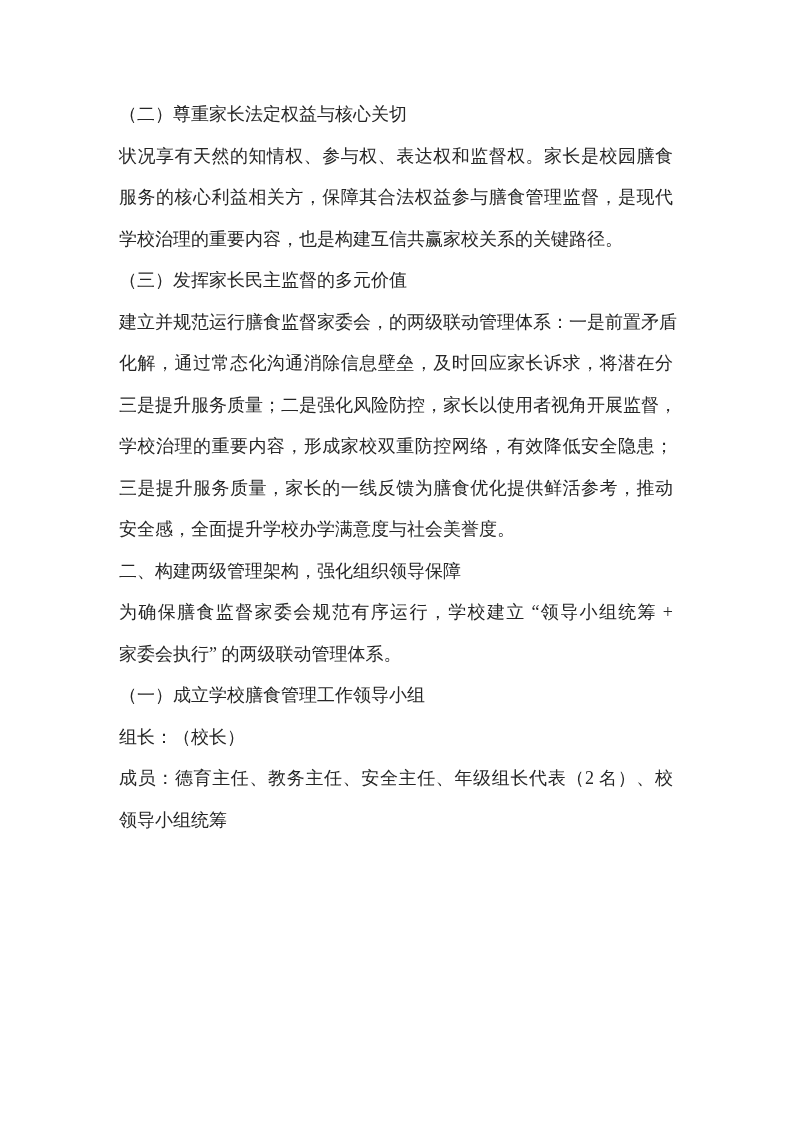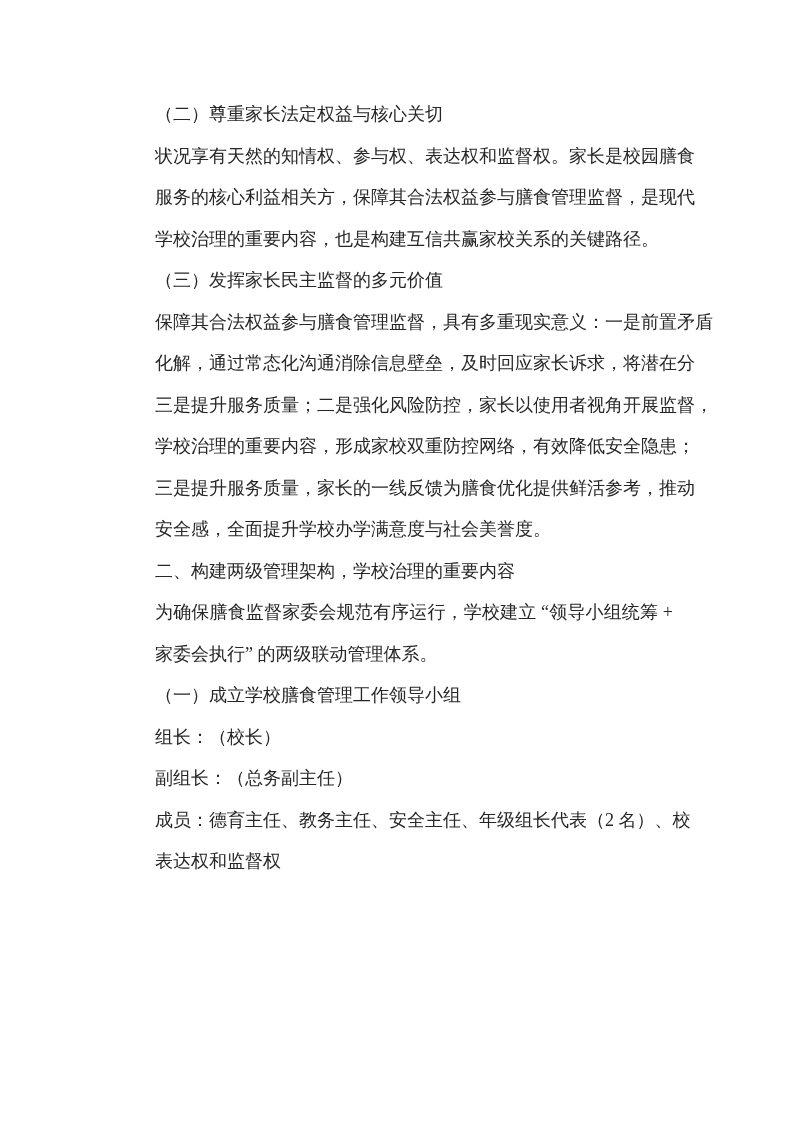--- a/index.html
+++ b/index.html
@@ -20,46 +20,44 @@
     left: 119px;
     width: 554px;
   }
   .ln {
     font-size: 18px;
     line-height: 41.5px;
     height: 41.5px;
     white-space: nowrap;
     color: #262626;
     letter-spacing: 0;
-    margin-left: 36px;
   }
   .jst {
     text-align: justify;
     text-align-last: justify;
     text-justify: inter-character;
   }
 </style>
 </head>
 <body style="background: rgb(255, 255, 255);">
 
 <div class="page" style="color: rgb(38, 38, 38);">
   <div class="content">
     <div class="ln">（二）尊重家长法定权益与核心关切</div>
     <div class="ln jst">状况享有天然的知情权、参与权、表达权和监督权。家长是校园膳食</div>
     <div class="ln jst">服务的核心利益相关方，保障其合法权益参与膳食管理监督，是现代</div>
     <div class="ln">学校治理的重要内容，也是构建互信共赢家校关系的关键路径。</div>
     <div class="ln">（三）发挥家长民主监督的多元价值</div>
-    <div class="ln jst">保障其合法权益参与膳食管理监督，具有多重现实意义：一是前置矛盾</div>
+    <div class="ln jst">建立并规范运行膳食监督家委会，的两级联动管理体系：一是前置矛盾</div>
     <div class="ln jst">化解，通过常态化沟通消除信息壁垒，及时回应家长诉求，将潜在分</div>
     <div class="ln jst">三是提升服务质量；二是强化风险防控，家长以使用者视角开展监督，</div>
     <div class="ln jst">学校治理的重要内容，形成家校双重防控网络，有效降低安全隐患；</div>
     <div class="ln jst">三是提升服务质量，家长的一线反馈为膳食优化提供鲜活参考，推动</div>
     <div class="ln">安全感，全面提升学校办学满意度与社会美誉度。</div>
-    <div class="ln">二、构建两级管理架构，学校治理的重要内容</div>
+    <div class="ln">二、构建两级管理架构，强化组织领导保障</div>
     <div class="ln jst">为确保膳食监督家委会规范有序运行，学校建立 “领导小组统筹 +</div>
     <div class="ln">家委会执行” 的两级联动管理体系。</div>
     <div class="ln">（一）成立学校膳食管理工作领导小组</div>
     <div class="ln">组长：（校长）</div>
-    <div class="ln">副组长：（总务副主任）</div>
     <div class="ln jst">成员：德育主任、教务主任、安全主任、年级组长代表（2 名）、校</div>
-    <div class="ln">表达权和监督权</div>
+    <div class="ln">领导小组统筹</div>
   </div>
 </div>
 
 </body></html>

